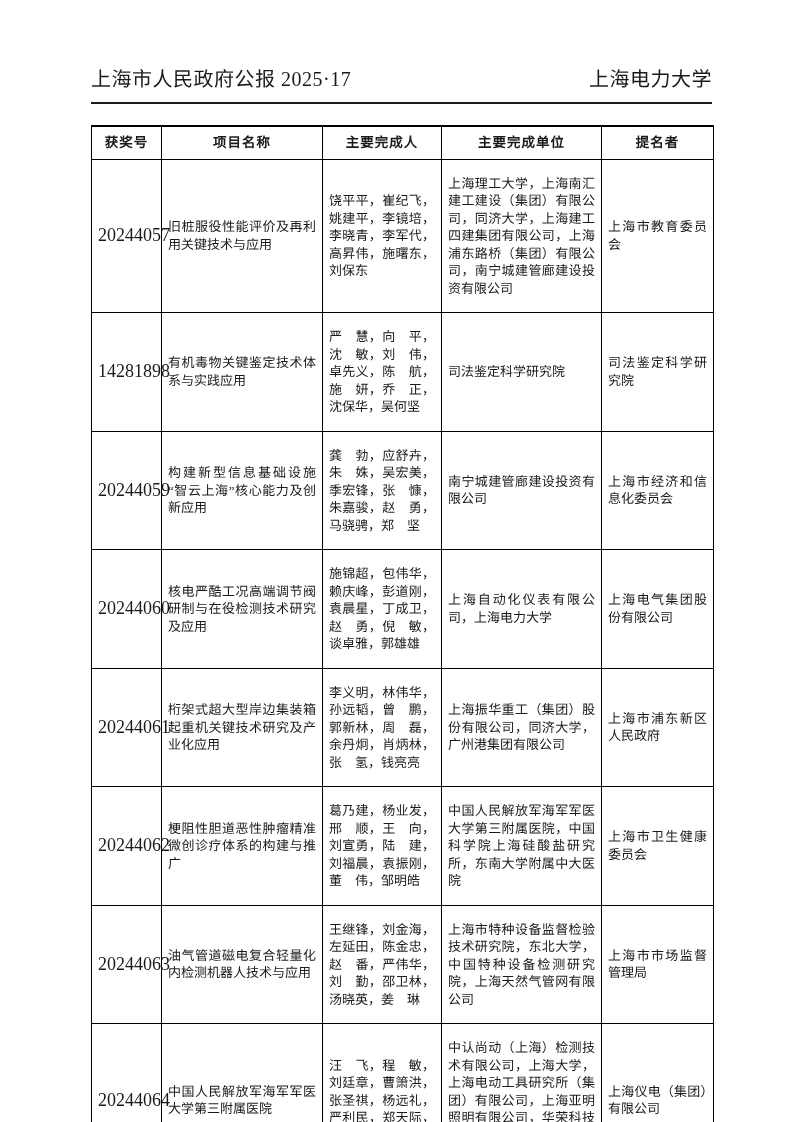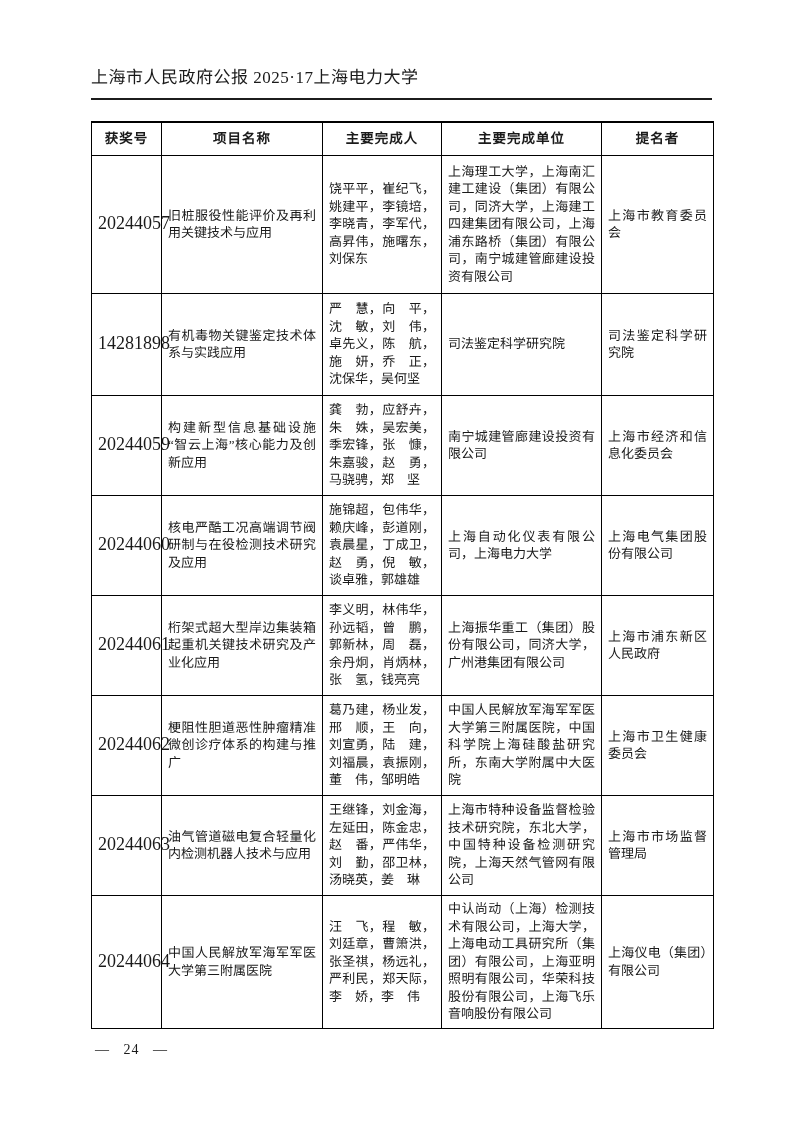--- a/index.html
+++ b/index.html
@@ -11,23 +11,23 @@
     background: #ffffff;
     color: #1a1a1a;
     font-family: "Liberation Serif", "DejaVu Serif", serif;
     position: relative;
     overflow: hidden;
   }
   .page-header {
     margin: 0 81px 0 91px;
     padding-top: 63px;
     display: flex;
-    justify-content: flex-start;
+    justify-content: space-between;
     align-items: baseline;
-    font-size: 17px;
+    font-size: 20px;
     letter-spacing: 0.5px;
   }
   .header-rule {
     margin: 10px 81px 0 91px;
     border-top: 2px solid #1c1c1c;
   }
   table.awards-table {
     margin: 21px 0 0 91px;
     width: 622px;
     border-collapse: collapse;
@@ -41,21 +41,21 @@
     font-weight: bold;
     font-size: 13.5px;
     height: 33px;
     border: 1px solid #000;
     text-align: center;
     vertical-align: middle;
     letter-spacing: 1px;
   }
   .awards-table td {
     border: 1px solid #000;
-    padding: 0 6px;
+    padding: 15px 6px;
     vertical-align: middle;
   }
   .c-no  { text-align: center; font-size: 18px; }
   .c-proj, .c-people, .c-units, .c-nom { text-align: justify; }
   tr.r0 { height: 138px; }
   tr.r1 { height: 102px; }
   tr.r2, tr.r3, tr.r4, tr.r5, tr.r6 { height: 100px; }
   tr.r7 { height: 133px; }
   .page-footer {
     margin: 13px 12px 0 95px;

